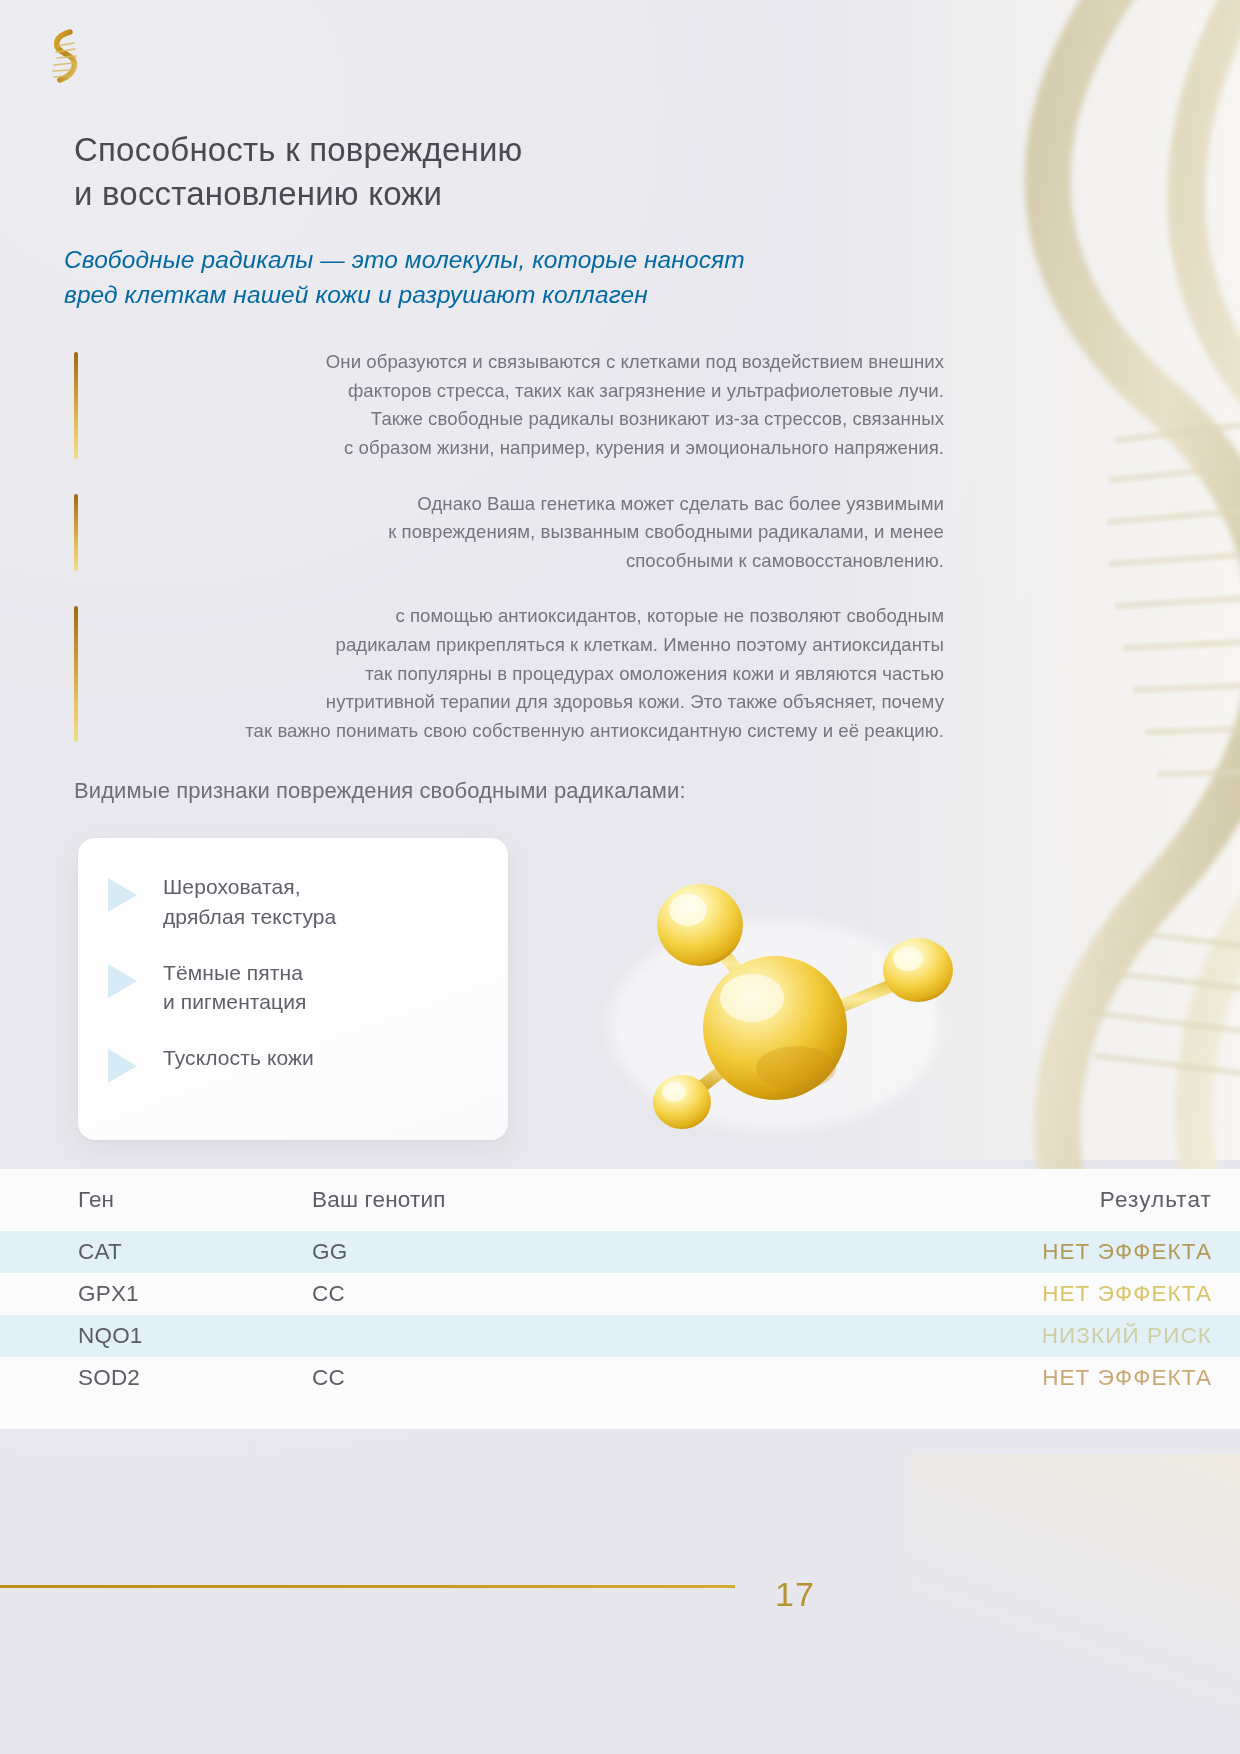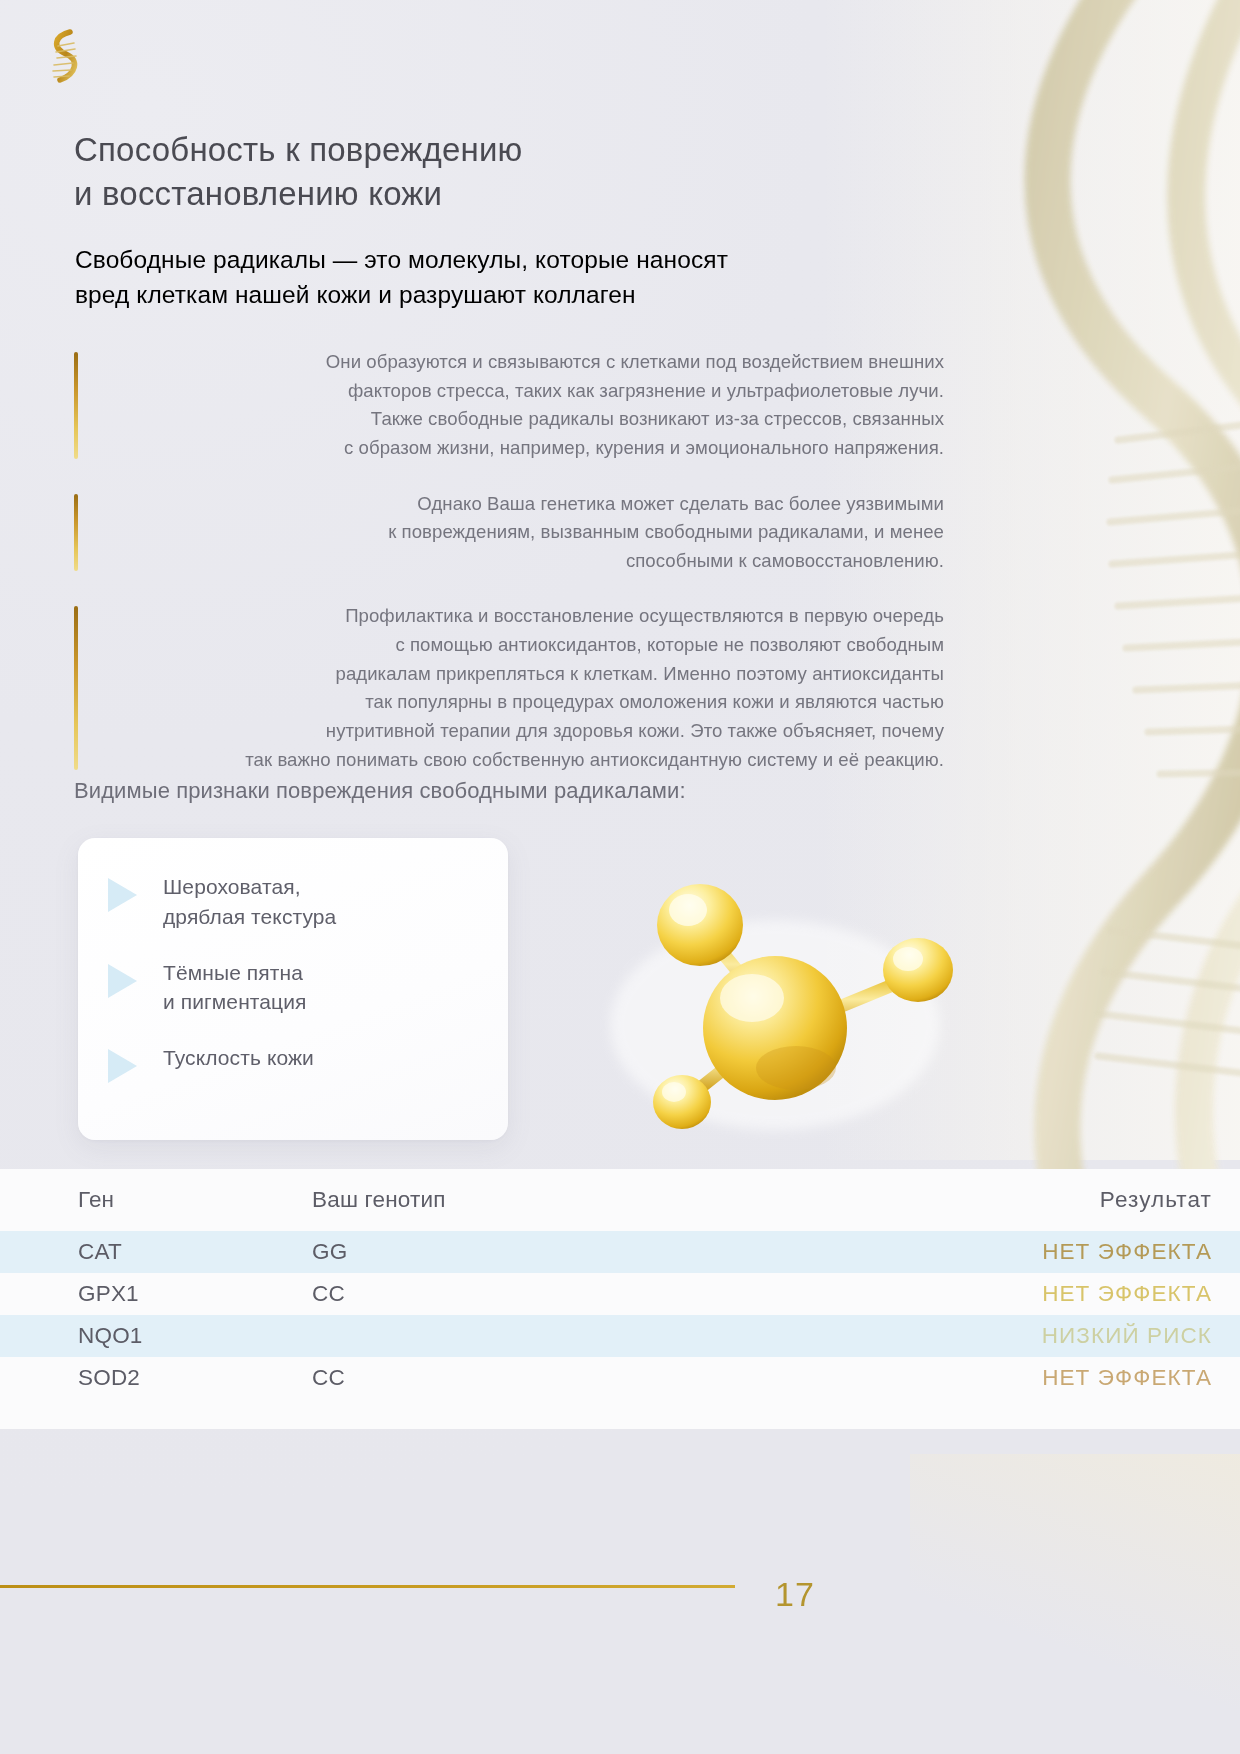--- a/index.html
+++ b/index.html
@@ -31,23 +31,24 @@
   .logo svg{width:100%;height:100%;display:block;}
 
   
   .title{
     position:absolute;left:74px;top:106px;width:900px;
     font-size:33px;line-height:1.33;font-weight:300;color:#4a4a52;
     letter-spacing:.2px;
   }
   .title div{white-space:nowrap;}
   .subtitle{
-    position:absolute;left:75px;top:243px;width:880px;
-    font-size:24.5px;line-height:1.42;font-weight:300;color:#000000;
+    position:absolute;left:64px;top:243px;width:880px;
+    font-size:24.5px;line-height:1.42;font-weight:300;color:#0369a1;
     letter-spacing:.1px;
+    font-style:italic;
   }
   .subtitle div{white-space:nowrap;}
 
   
   .blocks{position:absolute;left:74px;top:348px;width:870px;text-align:right;}
   .blk{position:relative;padding-left:35px;margin-bottom:27px;}
   .blk:last-child{margin-bottom:0;}
   .blk .bar{
     position:absolute;left:0;top:4px;bottom:4px;width:4px;border-radius:2px;
     background:linear-gradient(180deg,#9a6d14 0%,#c9962c 35%,#e6c659 72%,#f0dc8a 100%);
@@ -224,21 +225,20 @@
       <p>
         <span>Однако Ваша генетика может сделать вас более уязвимыми</span>
         <span>к повреждениям, вызванным свободными радикалами, и менее</span>
         <span>способными к самовосстановлению.</span>
       </p>
     </div>
 
     <div class="blk">
       <div class="bar"></div>
       <p>
-        <span>Профилактика и восстановление осуществляются в первую очередь</span>
         <span>с помощью антиоксидантов, которые не позволяют свободным</span>
         <span>радикалам прикрепляться к клеткам. Именно поэтому антиоксиданты</span>
         <span>так популярны в процедурах омоложения кожи и являются частью</span>
         <span>нутритивной терапии для здоровья кожи. Это также объясняет, почему</span>
         <span>так важно понимать свою собственную антиоксидантную систему и её реакцию.</span>
       </p>
     </div>
 
   </div>
 

